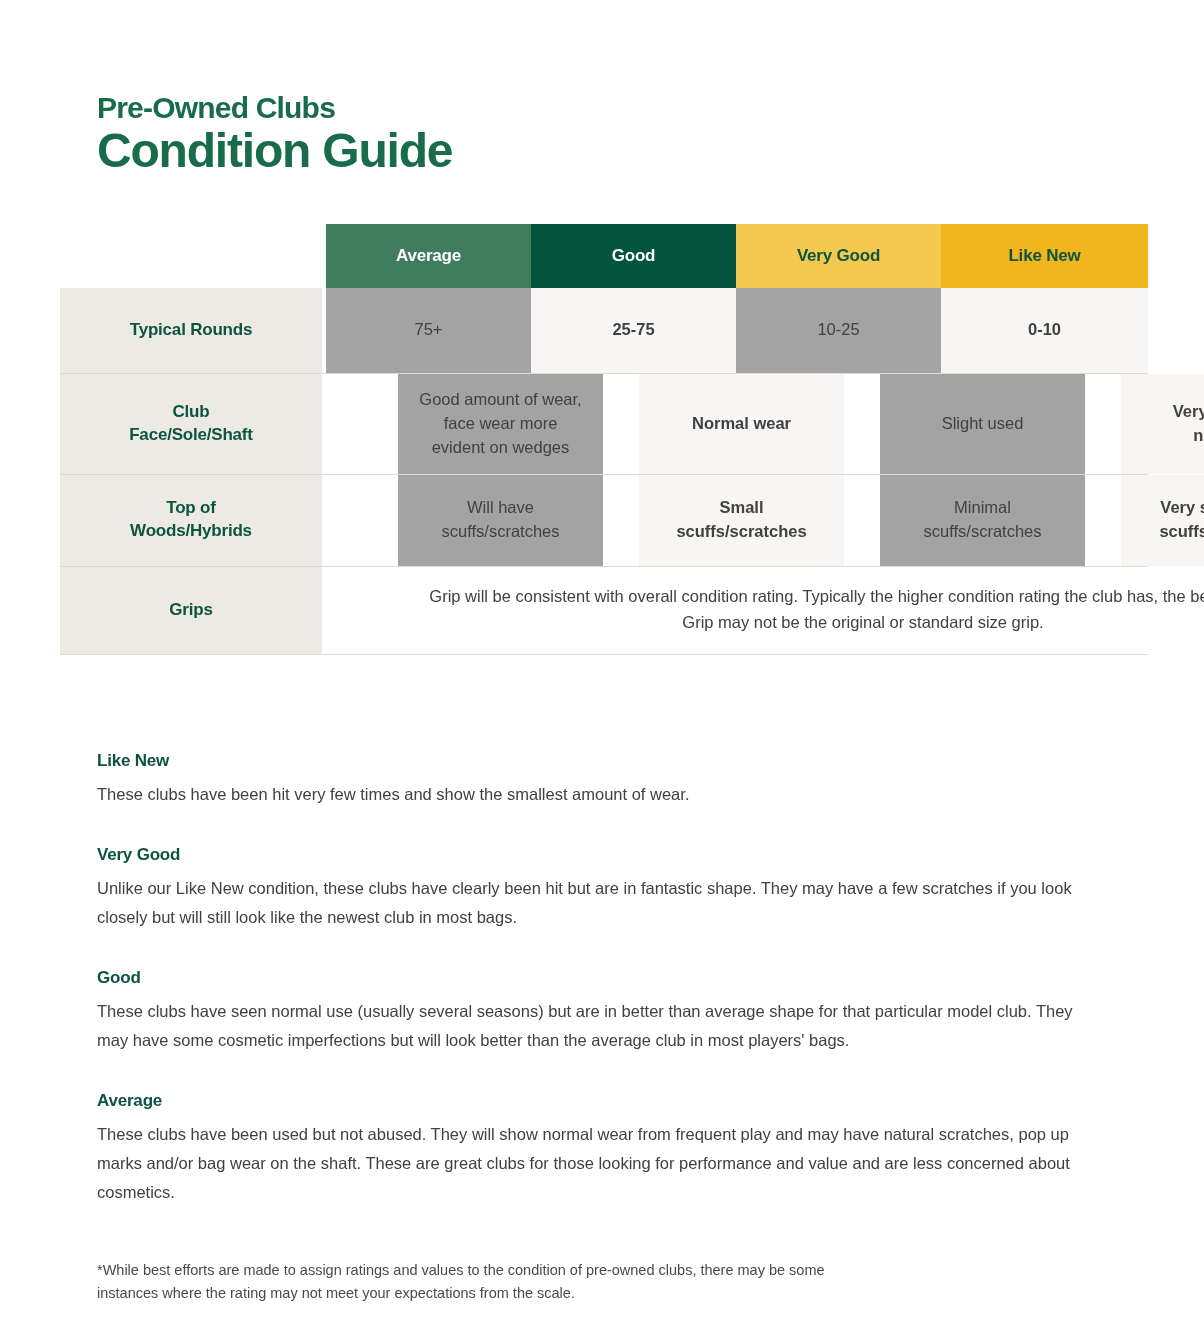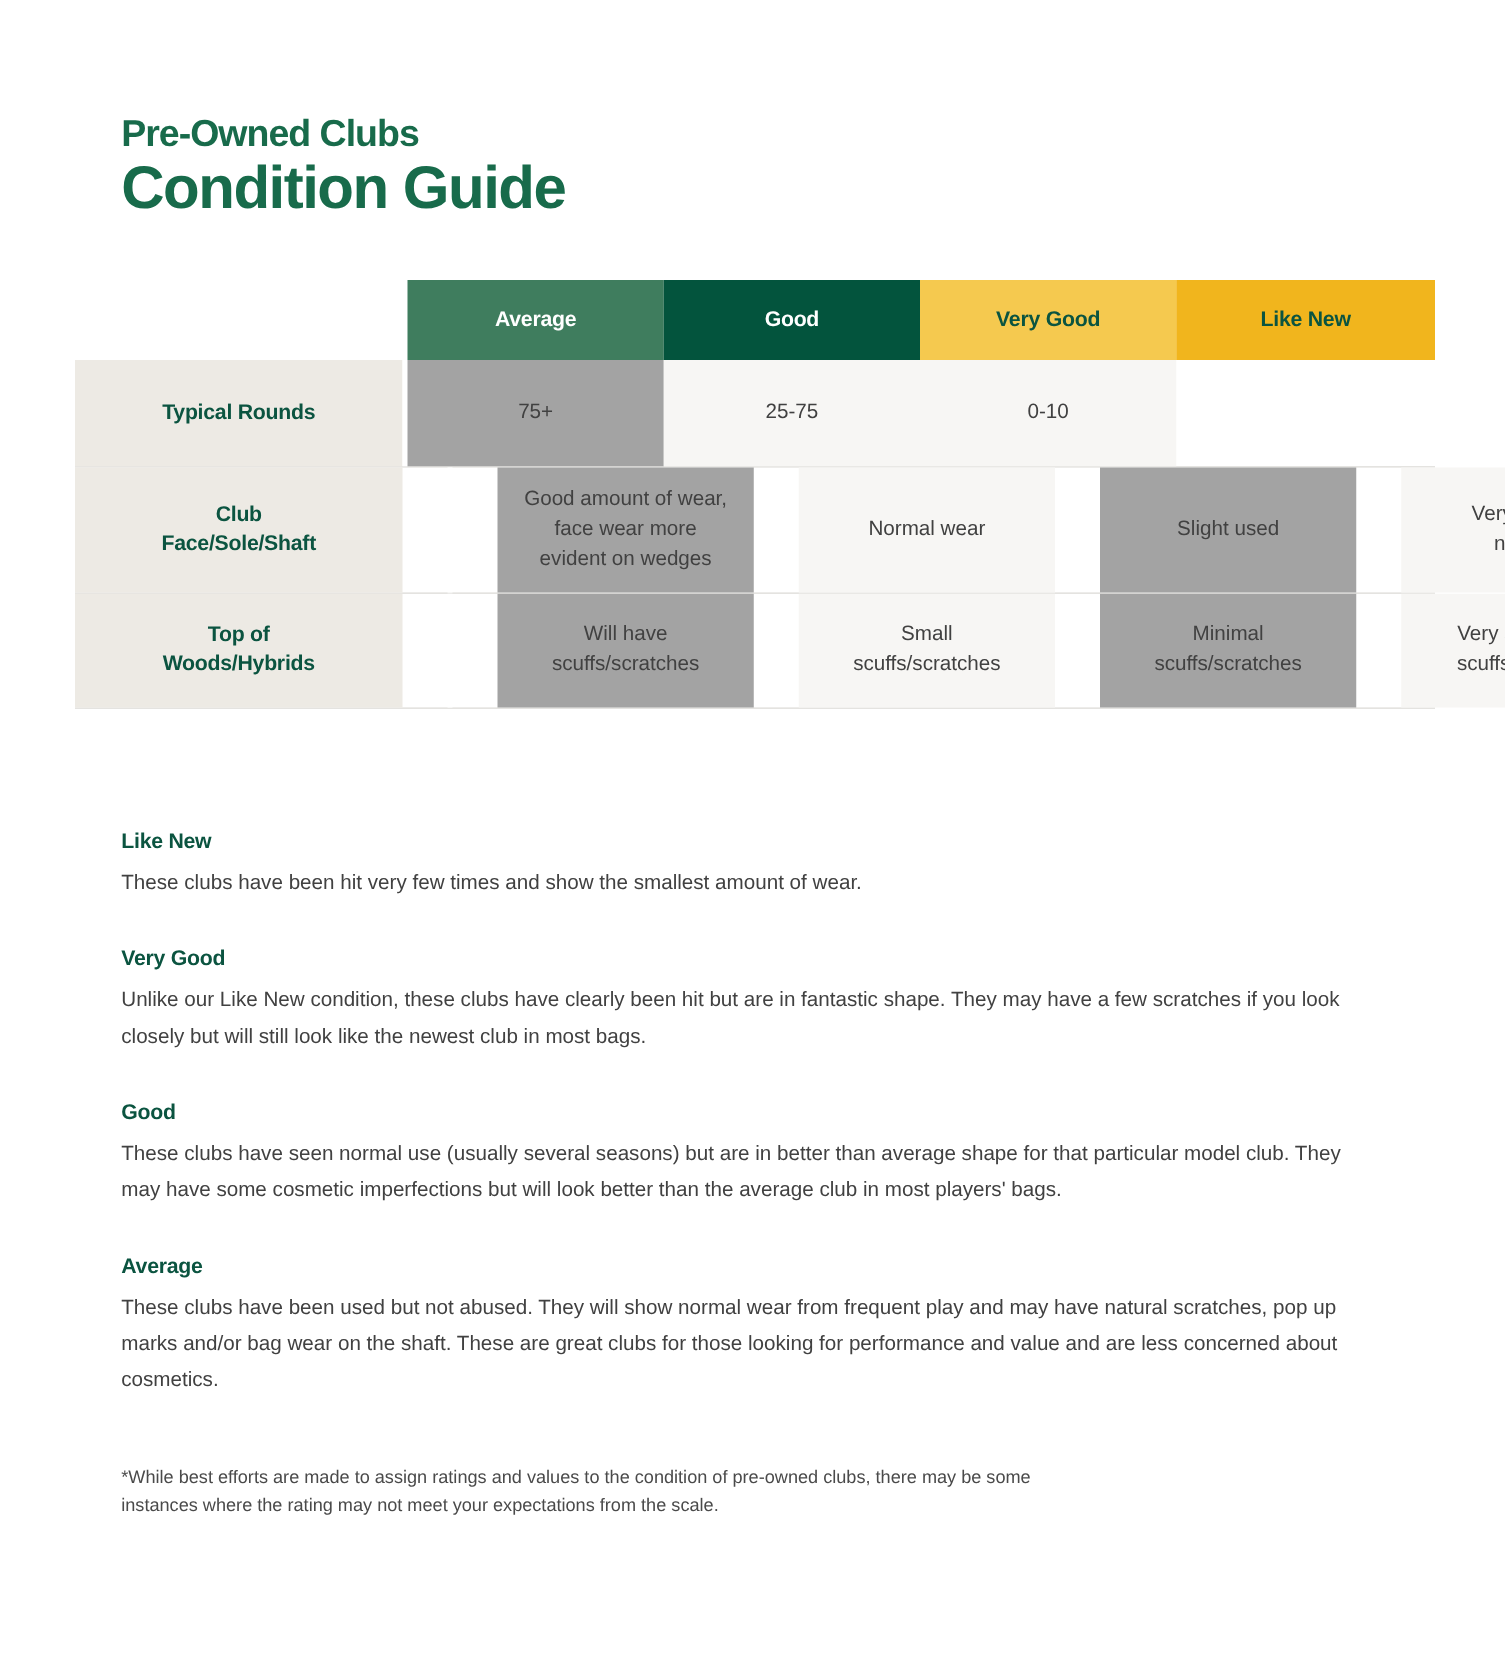--- a/index.html
+++ b/index.html
@@ -60,21 +60,21 @@
     text-align:center;white-space:pre-line;line-height:1.35;
     padding:10px 16px;
   }
   .rgap{background:#fff;}
   .cell{
     display:flex;align-items:center;justify-content:center;
     text-align:center;font-size:16.5px;line-height:1.45;
     white-space:pre-line;padding:14px 10px;color:var(--body-text);
     background:#a3a3a3;
   }
-  .cell.alt{background:var(--stripe-bg);}
+  .cell.alt{background:var(--stripe-bg);font-weight:bold;}
   .cell-full{
     grid-column:3 / 7;
     display:flex;align-items:center;justify-content:center;
     text-align:center;font-size:16.5px;line-height:1.55;
     padding:14px 18px;color:var(--body-text);background:#fff;
   }
   .r0{min-height:85px;}
   .r1{min-height:90px;}
   .r2{min-height:92px;}
   .r3{min-height:88px;}
@@ -118,20 +118,21 @@
       <div class="th c3">Like New</div>
     </div>
 
     <div class="t-body">
 
       <div class="t-grid t-row r0">
         <div class="row-label">Typical Rounds</div>
         <div class="rgap"></div>
         <div class="cell">75+</div>
         <div class="cell alt">25-75</div>
+        <div class="cell">10-25</div>
         <div class="cell alt">0-10</div>
       </div>
 
       <div class="t-grid t-row r1">
         <div class="row-label">Club
 Face/Sole/Shaft</div>
         <div class="rgap"></div>
         <div class="cell">Good amount of wear,
 face wear more
 evident on wedges</div>
@@ -148,20 +149,25 @@
         <div class="cell">Will have
 scuffs/scratches</div>
         <div class="cell alt">Small
 scuffs/scratches</div>
         <div class="cell">Minimal
 scuffs/scratches</div>
         <div class="cell alt">Very slight to no
 scuffs/scratches</div>
       </div>
 
+      <div class="t-grid t-row r3">
+        <div class="row-label">Grips</div>
+        <div class="rgap"></div>
+        <div class="cell-full">Grip will be consistent with overall condition rating. Typically the higher condition rating the club has, the better the grip. Grip may not be the original or standard size grip.</div>
+      </div>
 
     </div>
   </div>
 
   <div class="sections">
 
     <div class="section">
       <h3 class="section-heading">Like New</h3>
       <p class="section-body">These clubs have been hit very few times and show the smallest amount of wear.</p>
     </div>

